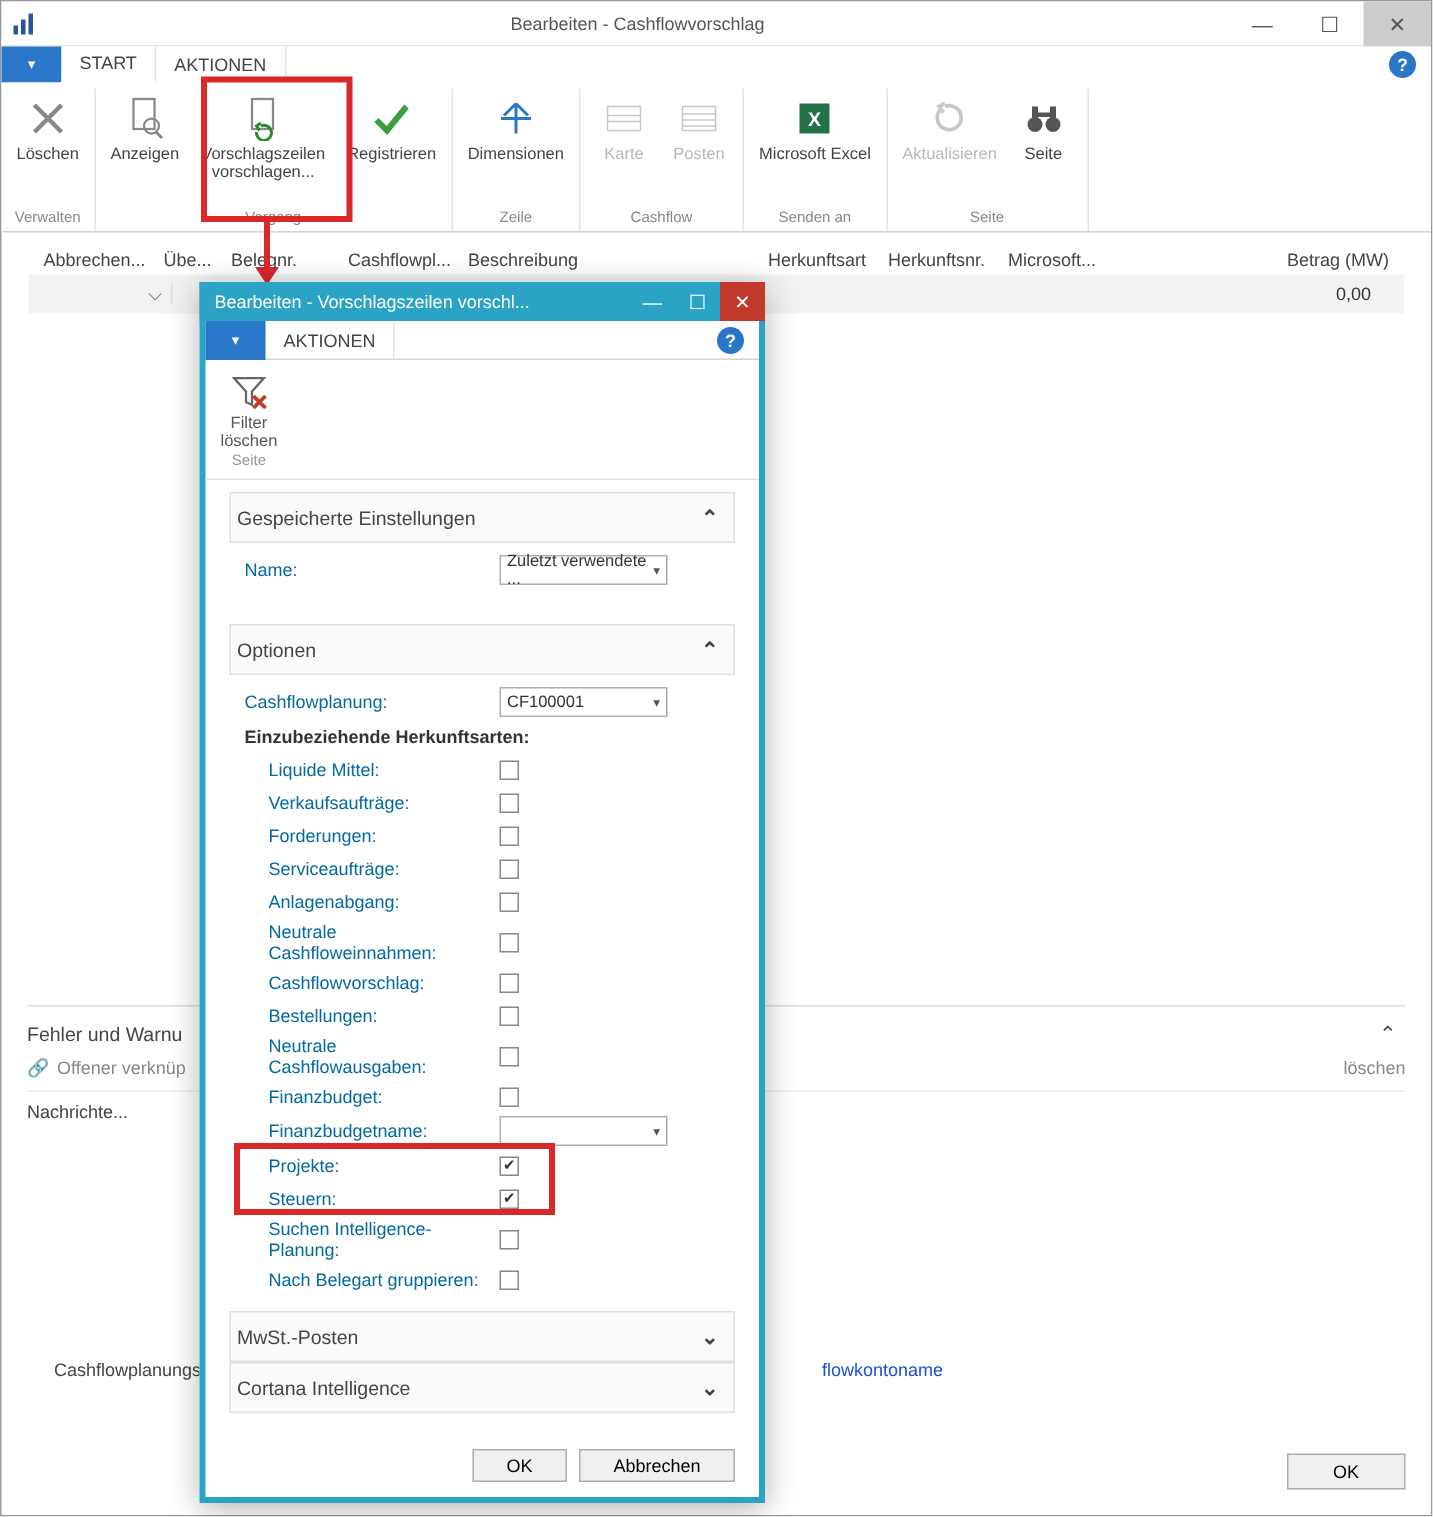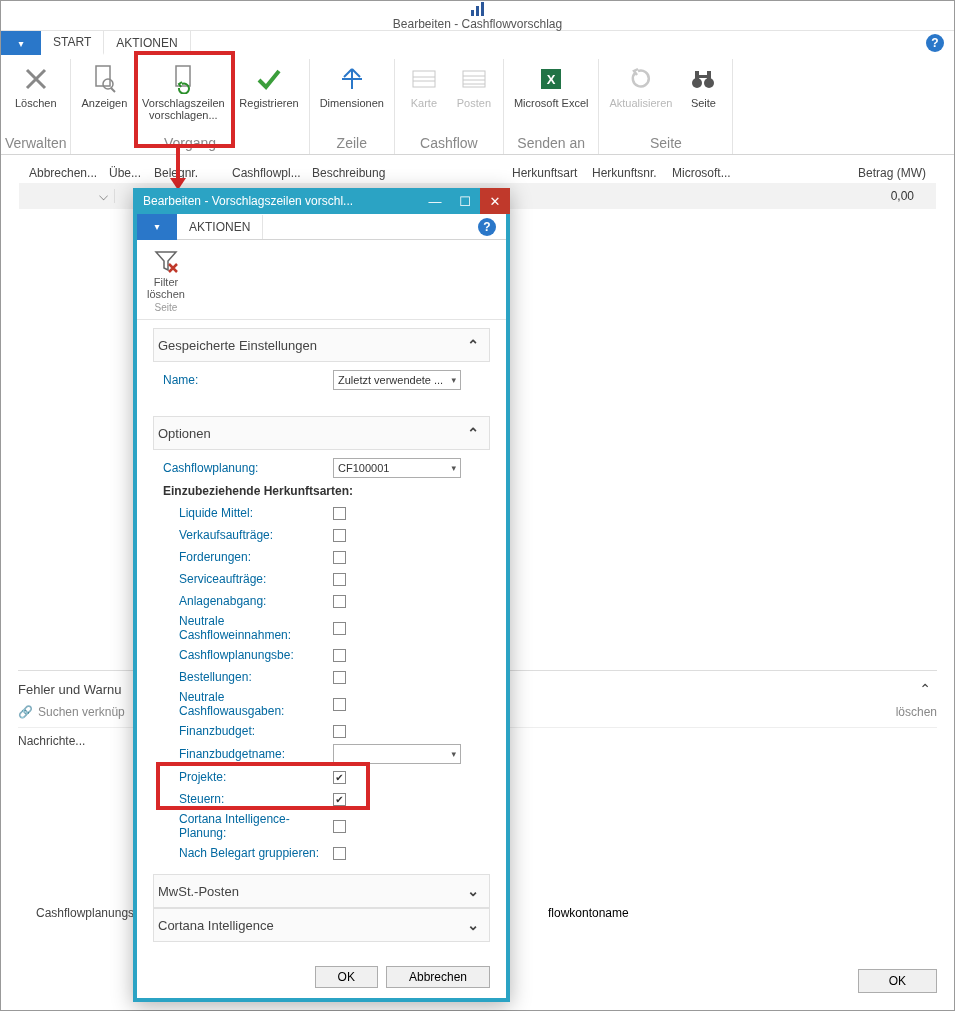--- a/index.html
+++ b/index.html
@@ -1,58 +1,58 @@
 <!DOCTYPE html>
 <html><head>
 <meta charset="utf-8">
 <style>
 * { box-sizing: border-box; font-family: "Segoe UI", Tahoma, sans-serif; }
 body { margin: 0; background: #fff; width: 955px; height: 1011px; overflow: hidden; position: relative; font-size: 12px; color: #333; }
 
 
 .main-window { width: 955px; height: 1011px; display: flex; flex-direction: column; border: 1px solid #999; }
-.titlebar { height: 30px; background: #fff; display: flex; align-items: center; border-bottom: 1px solid #e4e4e4; flex-direction: column; }
+.titlebar { height: 30px; background: #fff; display: flex; align-items: center; border-bottom: 1px solid #e4e4e4; }
 .titlebar .app-icon { width: 30px; height: 30px; display: flex; align-items: center; justify-content: center; color: #2b579a; }
 .titlebar .title { flex: 1; text-align: center; font-size: 12px; color: #555; }
 .titlebar .win-controls { display: flex; }
 .titlebar .win-btn { width: 45px; height: 30px; display: flex; align-items: center; justify-content: center; font-size: 14px; color: #555; }
 .titlebar .win-btn.close { background: #ccc; }
 
 .tabs-row { height: 24px; display: flex; align-items: center; background: #fff; }
 .file-tab { background: #2a77c9; color: #fff; height: 24px; width: 40px; display: flex; align-items: center; justify-content: center; font-size: 10px; }
 .tab { height: 24px; padding: 0 12px; display: flex; align-items: center; font-size: 12px; color: #444; border-right: 1px solid #e4e4e4; }
 .tab.active { background: #fff; border-bottom: 2px solid #fff; }
 .help-icon { margin-left: auto; margin-right: 10px; width: 18px; height: 18px; border-radius: 50%; background: #2a77c9; color: #fff; display: flex; align-items: center; justify-content: center; font-size: 12px; font-weight: bold; }
 
 .ribbon { height: 100px; border-bottom: 1px solid #d4d4d4; display: flex; background: #fff; padding-top: 4px; }
 .ribbon-group { display: flex; flex-direction: column; align-items: center; border-right: 1px solid #e4e4e4; padding: 0 4px; }
 .ribbon-group-items { display: flex; flex: 1; }
 .ribbon-btn { display: flex; flex-direction: column; align-items: center; justify-content: flex-start; padding: 2px 6px; min-width: 50px; text-align: center; font-size: 11px; color: #444; }
 .ribbon-btn .ico { height: 36px; display: flex; align-items: center; justify-content: center; }
 .ribbon-btn.dim { color: #b8b8b8; }
-.ribbon-group-label { font-size: 14px; color: #888; padding-bottom: 3px; }
+.ribbon-group-label { font-size: 10px; color: #888; padding-bottom: 3px; }
 
 .red-box { position: absolute; border: 4px solid #d82828; pointer-events: none; }
 .red-arrow { position: absolute; pointer-events: none; }
 
 .grid-header { display: flex; padding: 0 20px; height: 20px; align-items: center; font-size: 12px; color: #444; margin-top: 8px; }
 .grid-header > div { padding: 0 8px; }
 .grid-row { display: flex; align-items: center; height: 26px; background: #f2f2f2; margin: 0 18px; }
 .grid-row .cell-dd { width: 96px; border-right: 1px solid #ddd; display: flex; justify-content: flex-end; padding-right: 6px; color: #666; }
 .grid-row .cell-amount { margin-left: auto; padding-right: 22px; font-size: 12px; }
 
 .errors-section { margin: 0 18px; border-top: 1px solid #ddd; padding-top: 6px; position: absolute; top: 670px; left: 0; right: 0; }
 .errors-header { display: flex; align-items: center; font-size: 13px; color: #444; padding: 4px 0; }
 .errors-header .chev { margin-left: auto; padding-right: 6px; font-size: 14px; }
 .errors-sub { display: flex; align-items: center; gap: 6px; color: #888; font-size: 12px; padding: 4px 0; }
 .errors-sub .ico { width: 14px; }
 .nachr-row { padding: 6px 0; color: #444; border-top: 1px solid #eee; margin-top: 4px; }
 
 .bottom-label { position: absolute; top: 906px; left: 36px; font-size: 12px; color: #444; }
-.bottom-label2 { position: absolute; top: 906px; left: 548px; font-size: 12px; color: #000000; }
+.bottom-label2 { position: absolute; top: 906px; left: 548px; font-size: 12px; color: #1d4ed8; }
 
 .ok-btn-main { position: absolute; bottom: 18px; right: 18px; border: 1px solid #adadad; background: #f0f0f0; padding: 4px 30px; font-size: 12px; }
 
 
 .dialog { position: absolute; top: 188px; left: 133px; width: 377px; background: #fff; border: 4px solid #2ba3c4; box-shadow: 0 4px 20px rgba(0,0,0,0.3); }
 .dialog-title { background: #2ba3c4; color: #fff; height: 26px; display: flex; align-items: center; padding-left: 10px; font-size: 12px; margin: -4px -4px 0 -4px; }
 .dialog-title .wincontrols { margin-left: auto; display: flex; }
 .dialog-title .dbtn { width: 30px; height: 26px; display: flex; align-items: center; justify-content: center; font-size: 13px; }
 .dialog-title .dbtn.close { background: #c0392b; }
 .dialog-tabs { display: flex; align-items: center; height: 26px; border-bottom: 1px solid #d4d4d4; }
@@ -63,21 +63,21 @@
 .dialog-ribbon .rbtn .ico { height: 30px; display: flex; align-items: center; justify-content: center; }
 .dialog-ribbon .seite { font-size: 10px; color: #999; margin-top: 2px; }
 
 .dialog-body { padding: 8px 16px; }
 .section-hdr { display: flex; align-items: center; font-size: 13px; color: #444; padding: 8px 4px; border: 1px solid #e0e0e0; margin-bottom: 6px; background: #fafafa; }
 .section-hdr .chev { margin-left: auto; padding-right: 6px; font-size: 14px; font-weight: bold; }
 .form-row { display: flex; align-items: center; padding: 2px 10px; font-size: 12px; min-height: 22px; }
 .form-row .lbl { width: 170px; color: #0369a1; }
 .form-row .lbl.indent { padding-left: 16px; }
 .form-row .ctrl { flex: 1; display: flex; }
-.form-row .dd { border: 1px solid #adadad; height: 20px; width: 128px; display: flex; align-items: center; padding: 0 4px; font-size: 11px; position: relative; }
+.form-row .dd { border: 1px solid #adadad; height: 20px; width: 112px; display: flex; align-items: center; padding: 0 4px; font-size: 11px; position: relative; }
 .form-row .dd .arr { margin-left: auto; font-size: 9px; color: #555; }
 .form-row .cb { width: 13px; height: 13px; border: 1px solid #888; background: #fff; display: flex; align-items: center; justify-content: center; font-size: 10px; }
 .form-row .cb.chk::after { content: "✔"; font-size: 10px; color: #333; }
 .subhdr { font-weight: bold; padding: 4px 10px; font-size: 12px; }
 
 .dialog-footer { display: flex; justify-content: flex-end; gap: 8px; padding: 10px 16px; }
 .dialog-footer button { border: 1px solid #adadad; background: #f0f0f0; padding: 3px 22px; font-size: 12px; }
 
 svg { display: block; }
 </style>
@@ -254,21 +254,21 @@
     <div class="cell-amount">0,00</div>
   </div>
 
   <div class="errors-section">
     <div class="errors-header">
       <span>Fehler und Warnu</span>
       <span class="chev">⌃</span>
     </div>
     <div class="errors-sub">
       <span class="ico">🔗</span>
-      <span>Suchen verknüp</span>
+      <span>Offener verknüp</span>
       <span style="margin-left:auto">löschen</span>
     </div>
     <div class="nachr-row">Nachrichte...</div>
   </div>
 
   <div class="bottom-label">Cashflowplanungsbe</div>
   <div class="bottom-label2">flowkontoname</div>
   <button class="ok-btn-main">OK</button>
 </div>
 
@@ -366,21 +366,21 @@
           <div class="cb"></div>
         </div>
       </div>
     <div class="form-row">
         <div class="lbl indent">Neutrale Cashfloweinnahmen:</div>
         <div class="ctrl">
           <div class="cb"></div>
         </div>
       </div>
     <div class="form-row">
-        <div class="lbl indent">Cashflowplanungsbe:</div>
+        <div class="lbl indent">Cashflowvorschlag:</div>
         <div class="ctrl">
           <div class="cb"></div>
         </div>
       </div>
     <div class="form-row">
         <div class="lbl indent">Bestellungen:</div>
         <div class="ctrl">
           <div class="cb"></div>
         </div>
       </div>
@@ -411,21 +411,21 @@
           <div class="cb chk"></div>
         </div>
       </div>
     <div class="form-row">
         <div class="lbl indent">Steuern:</div>
         <div class="ctrl">
           <div class="cb chk"></div>
         </div>
       </div>
     <div class="form-row">
-        <div class="lbl indent">Cortana Intelligence-Planung:</div>
+        <div class="lbl indent">Suchen Intelligence-Planung:</div>
         <div class="ctrl">
           <div class="cb"></div>
         </div>
       </div>
     <div class="form-row">
         <div class="lbl indent">Nach Belegart gruppieren:</div>
         <div class="ctrl">
           <div class="cb"></div>
         </div>
       </div>

